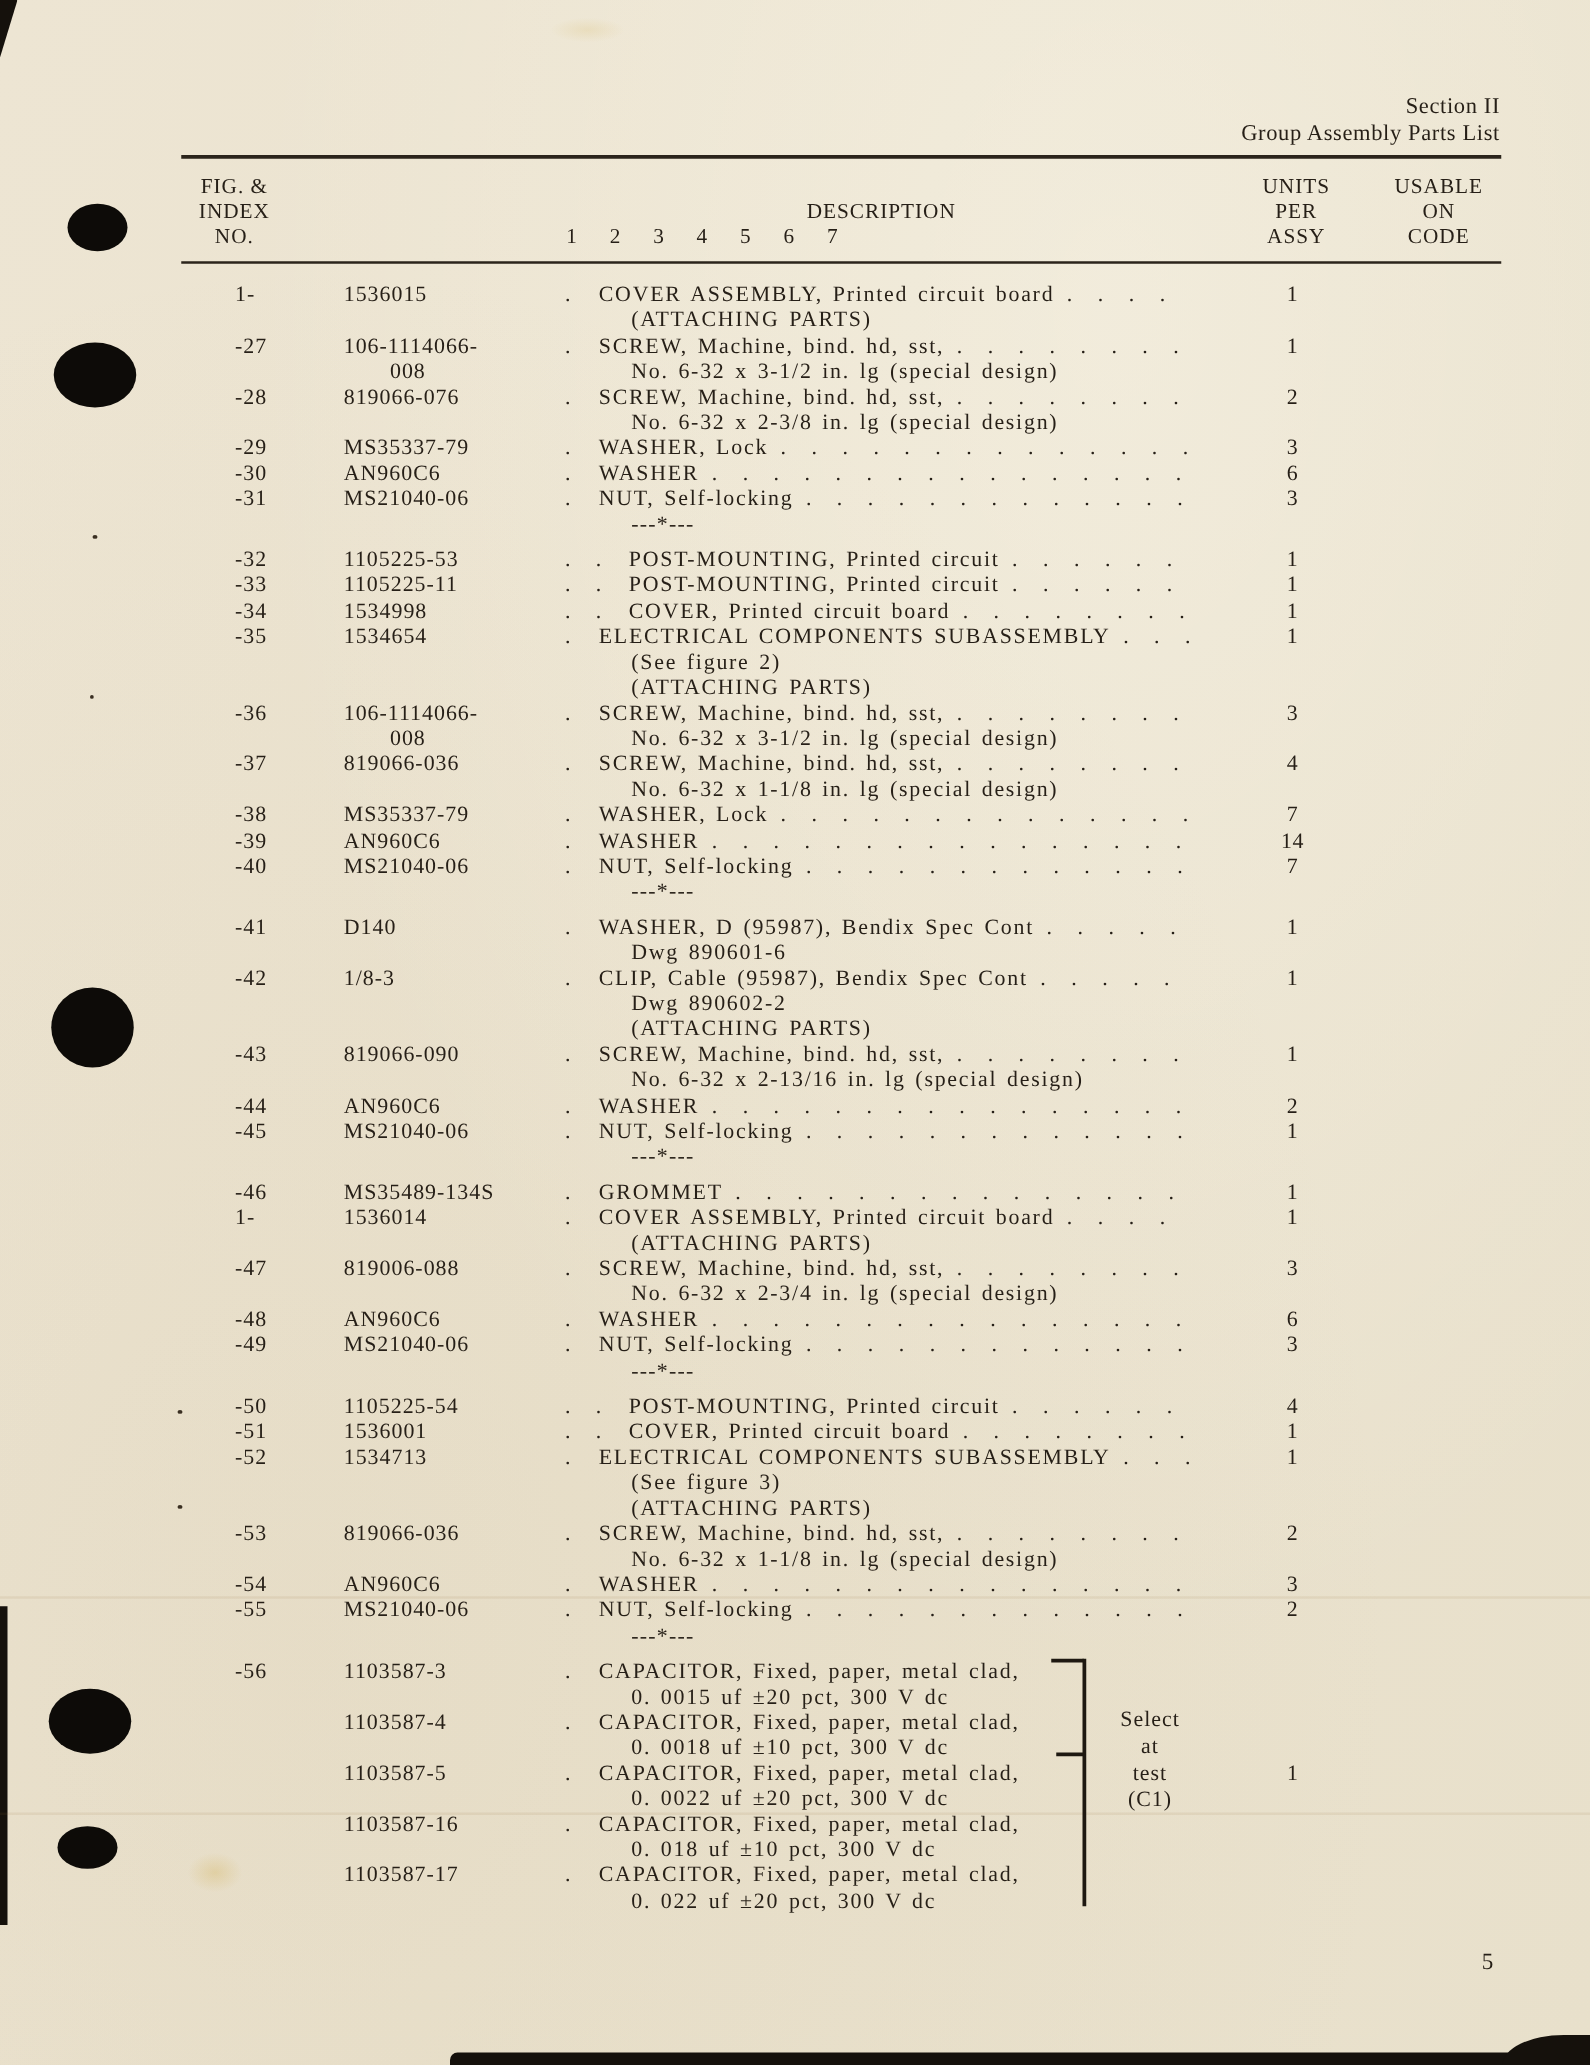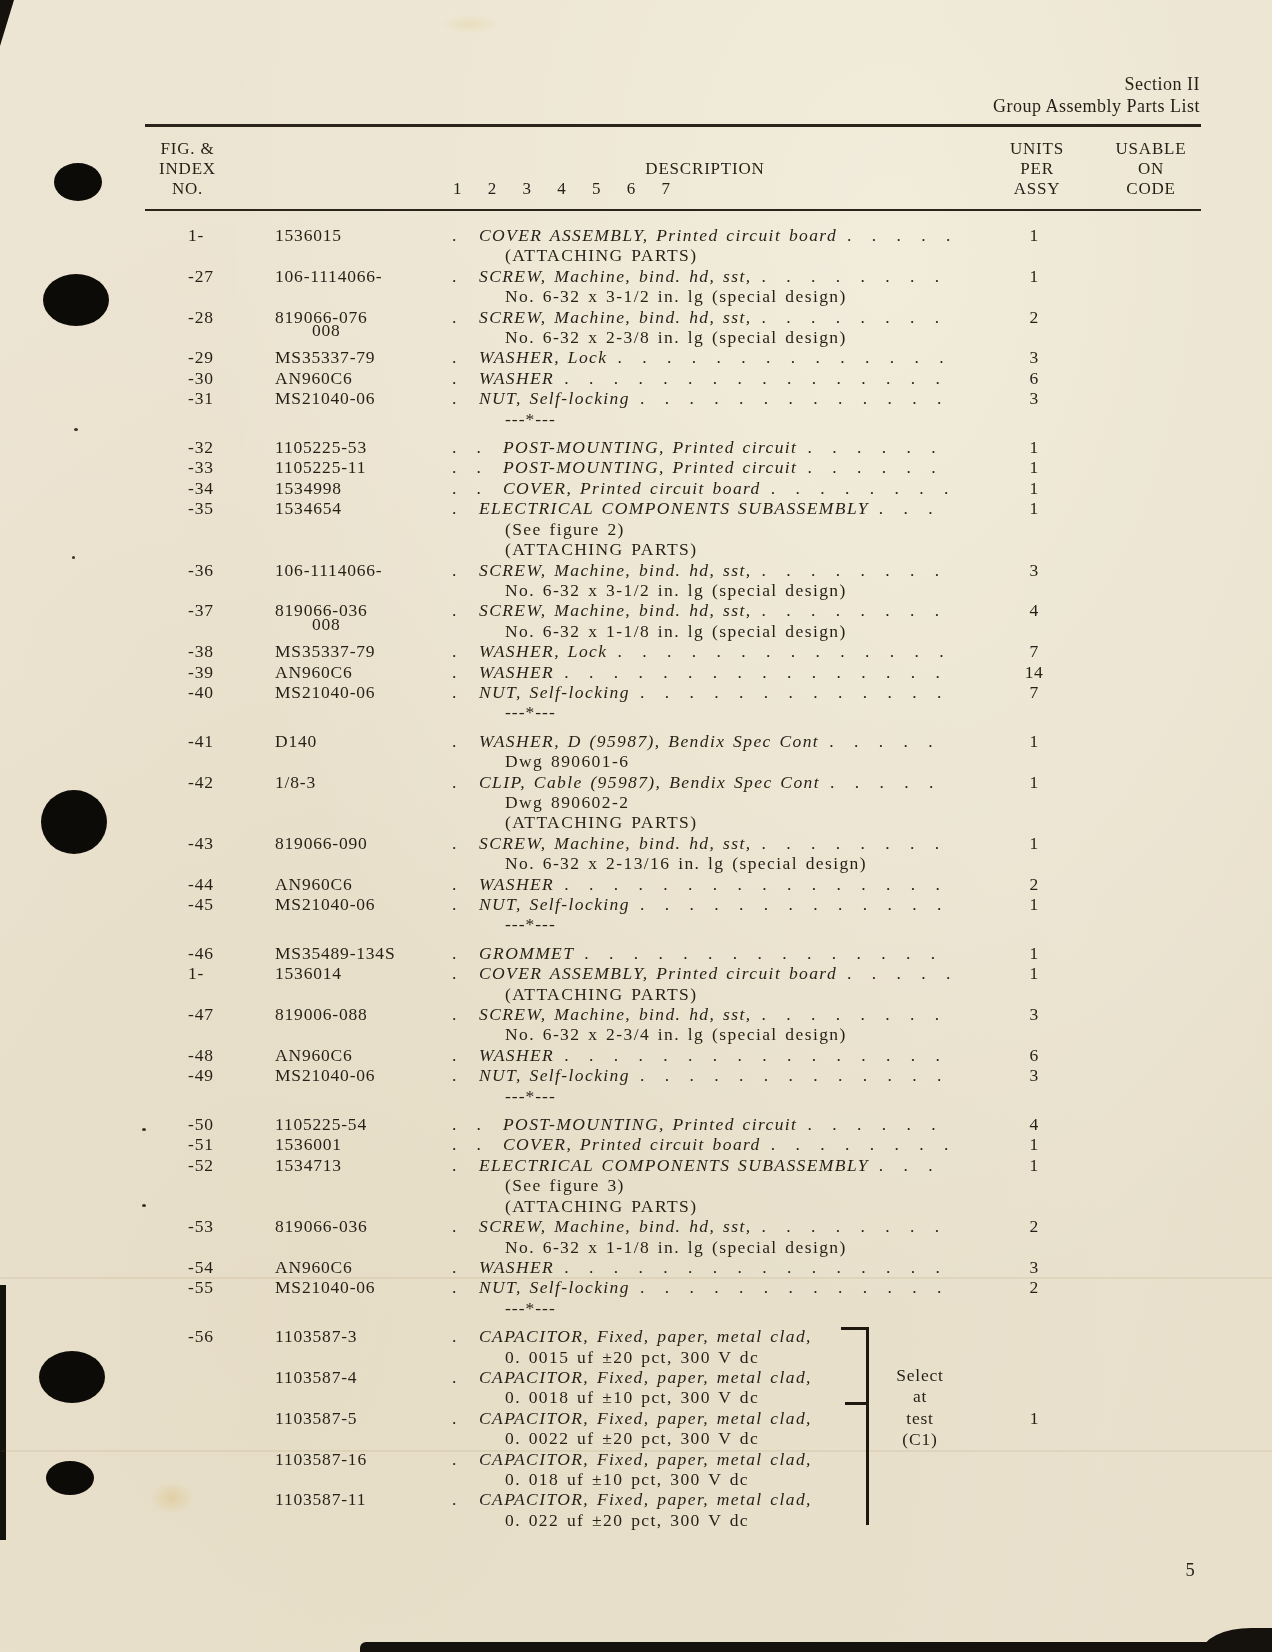--- a/index.html
+++ b/index.html
@@ -26,27 +26,27 @@
   .h-desc{position:absolute;left:555px;top:159px;width:300px;text-align:center;font-size:17px;letter-spacing:.8px;}
   .h-cols{position:absolute;left:453px;top:179px;font-size:17px;word-spacing:20px;letter-spacing:1px;}
   .h-units{left:992px;width:90px;}
   .h-usable{left:1103px;width:96px;}
   
   #rows{position:absolute;left:0;top:225px;width:1272px;}
   .row{position:relative;font-size:17.5px;}
   .row.gap{margin-top:8px;}
   .fig{position:absolute;left:188px;top:0;line-height:20.4px;letter-spacing:.8px;}
   .part{position:absolute;left:275px;top:0;width:172px;line-height:20.4px;letter-spacing:.8px;}
-  .p2nd{padding-left:37px;margin-top:34px;}
+  .p2nd{padding-left:37px;}
   .desc{margin-left:452px;width:501px;letter-spacing:1.4px;word-spacing:2px;}
   .dline{line-height:20.4px;white-space:nowrap;display:flex;align-items:baseline;}
   .pfx{flex:none;}
   .pfx.p1{width:27px;}
   .pfx.p2{width:51px;word-spacing:13px;}
-  .txt{flex:none;font-style:italic;}
+  .txt{flex:none;}
   .leader{flex:1 1 auto;overflow:hidden;white-space:nowrap;margin-left:10px;letter-spacing:7px;}
   .sub{padding-left:53px;}
   .sepline{padding-left:53px;letter-spacing:1px;}
   .units{position:absolute;left:1002px;top:0;width:64px;text-align:center;line-height:20.4px;letter-spacing:.5px;}
   
   .cap-wrap{position:relative;margin-top:8px;}
   .cap-wrap .desc{width:404px;}
   .bracket-v{position:absolute;left:866px;top:1px;bottom:5px;width:3px;background:#1e1811;}
   .bracket-t{position:absolute;left:841px;top:1px;width:26px;height:3px;background:#1e1811;}
   .bracket-m{position:absolute;left:845px;top:37%;width:22px;height:3px;background:#1e1811;}
@@ -625,21 +625,21 @@
           <div class="desc">
             <div class="dline">
               <span class="pfx p1">.</span>
               <span class="txt">CAPACITOR, Fixed, paper, metal clad,</span>
             </div>
             <div class="dline sub">0. 018 uf ±10 pct, 300 V dc</div>
           </div>
         </div>
         <div class="row">
           <div class="part">
-            <div>1103587-11</div>
+            <div>1103587-17</div>
           </div>
           <div class="desc">
             <div class="dline">
               <span class="pfx p1">.</span>
               <span class="txt">CAPACITOR, Fixed, paper, metal clad,</span>
             </div>
             <div class="dline sub">0. 022 uf ±20 pct, 300 V dc</div>
           </div>
         </div>
         <div class="bracket-v"></div>

